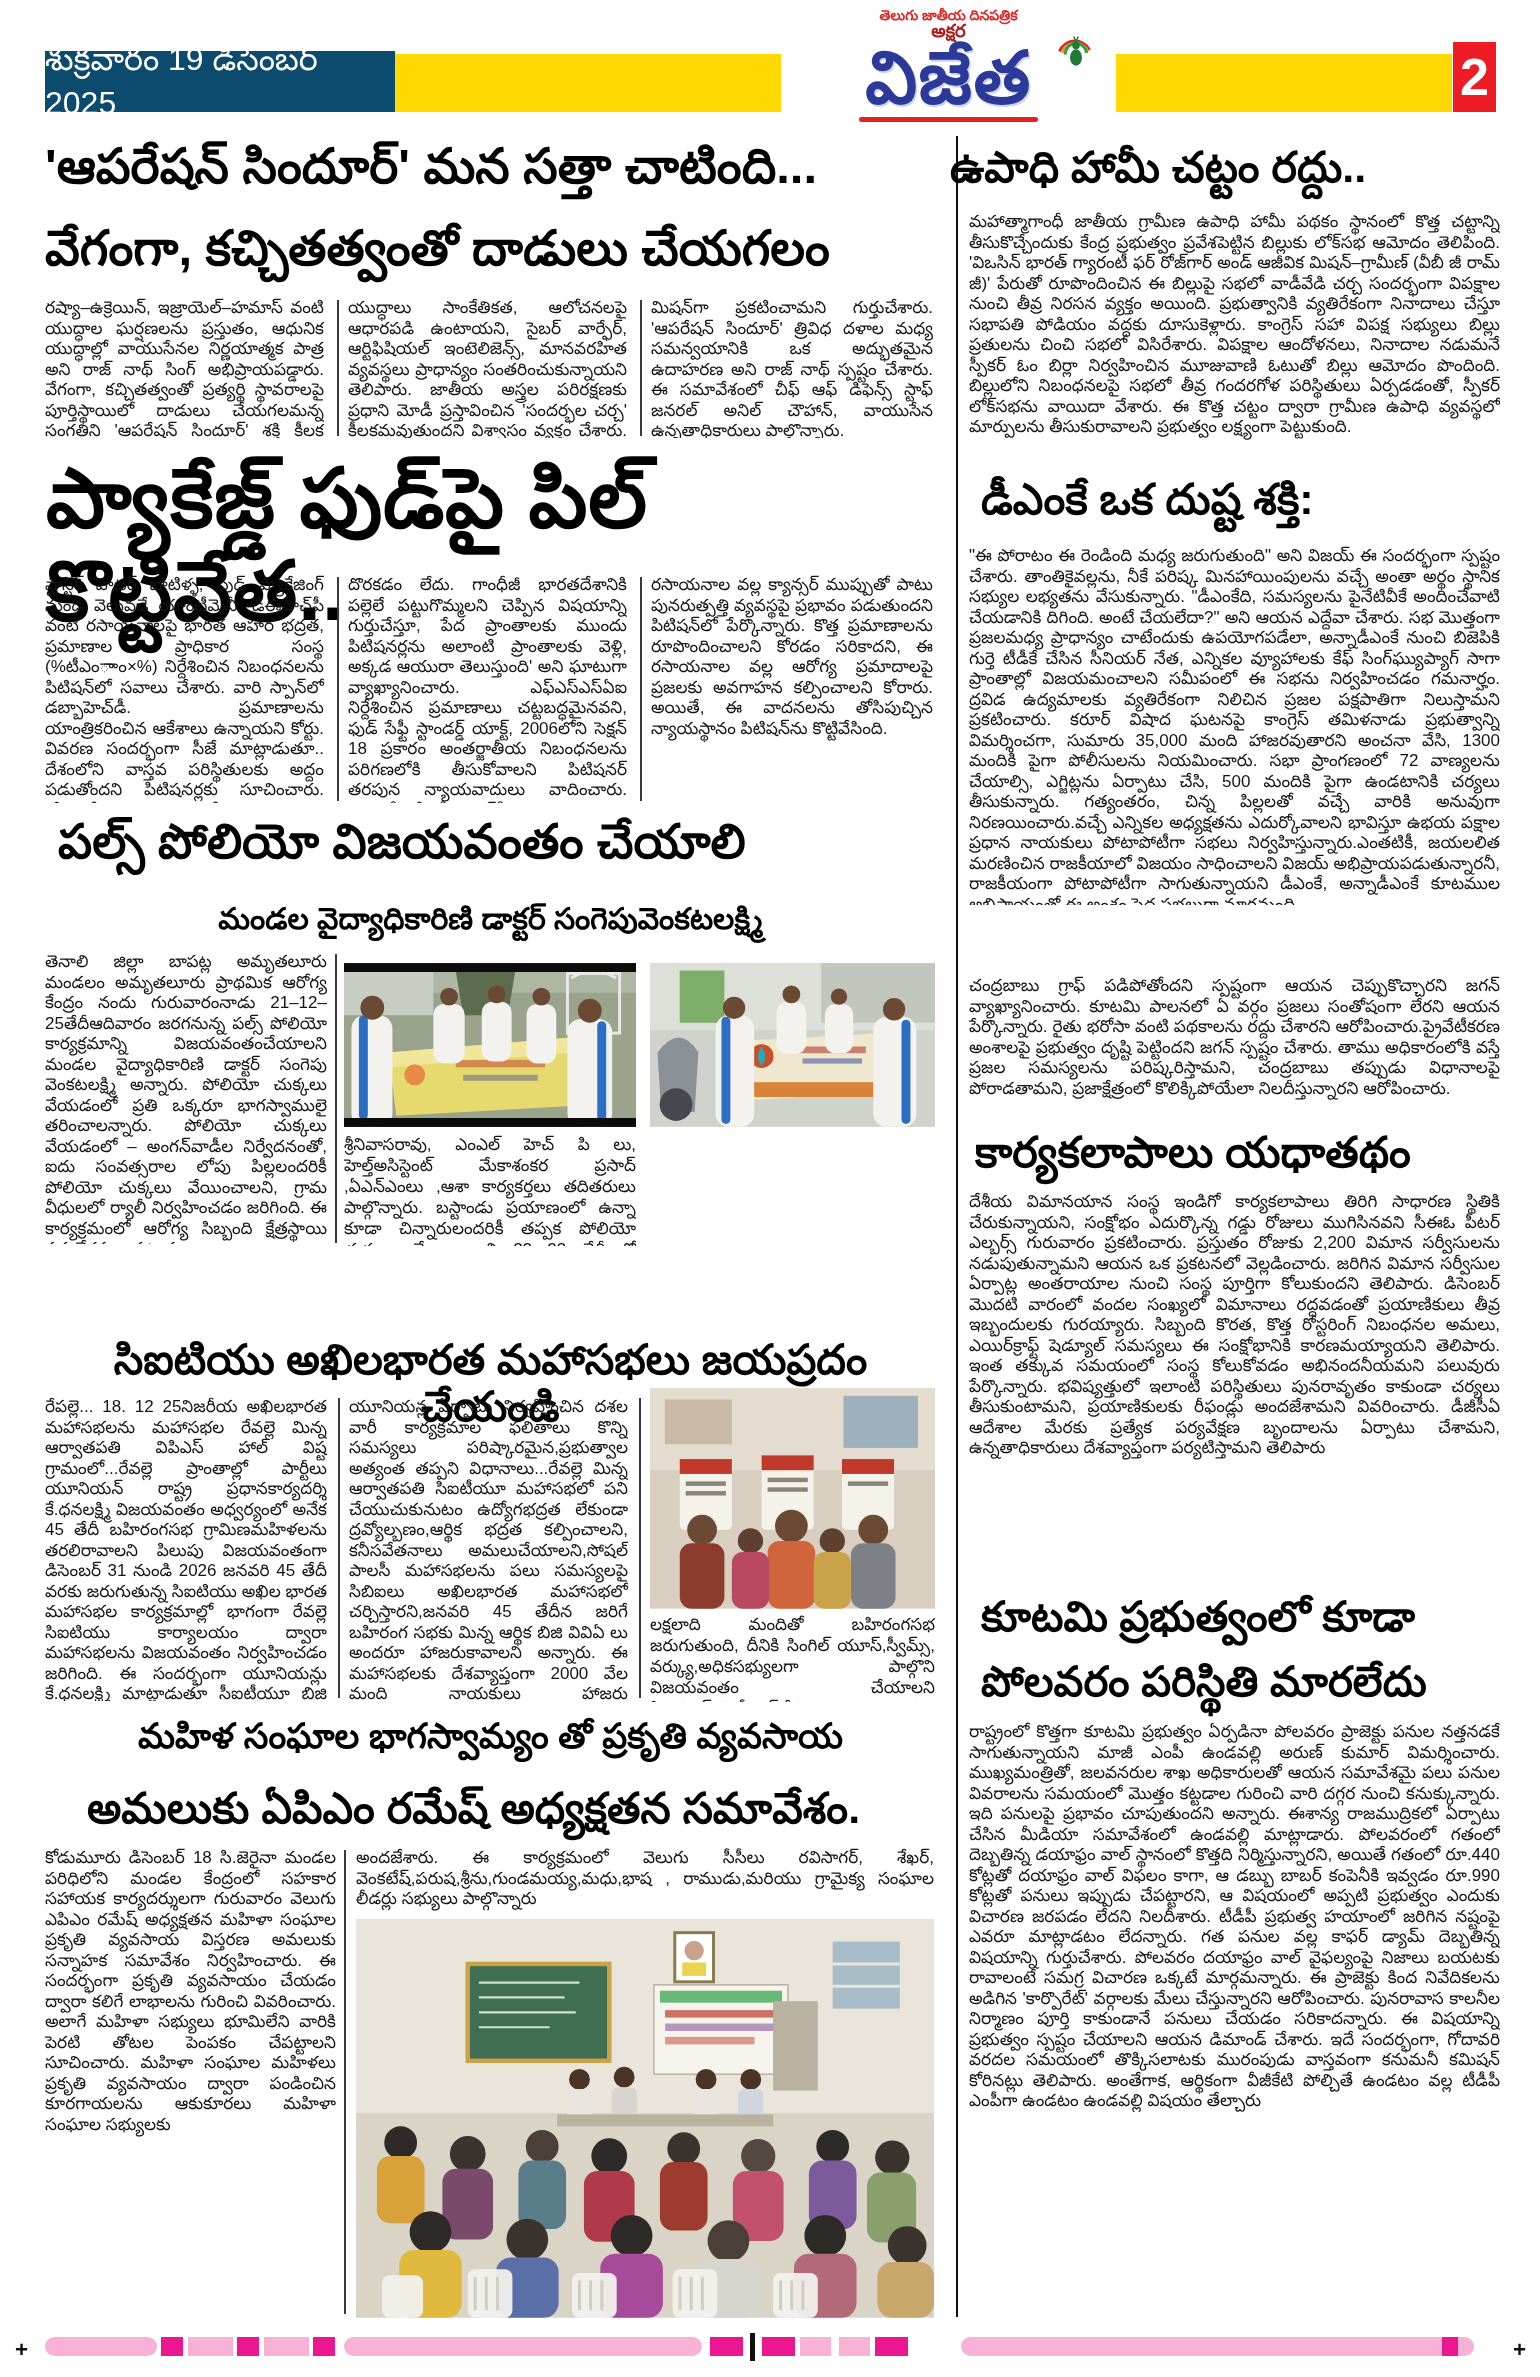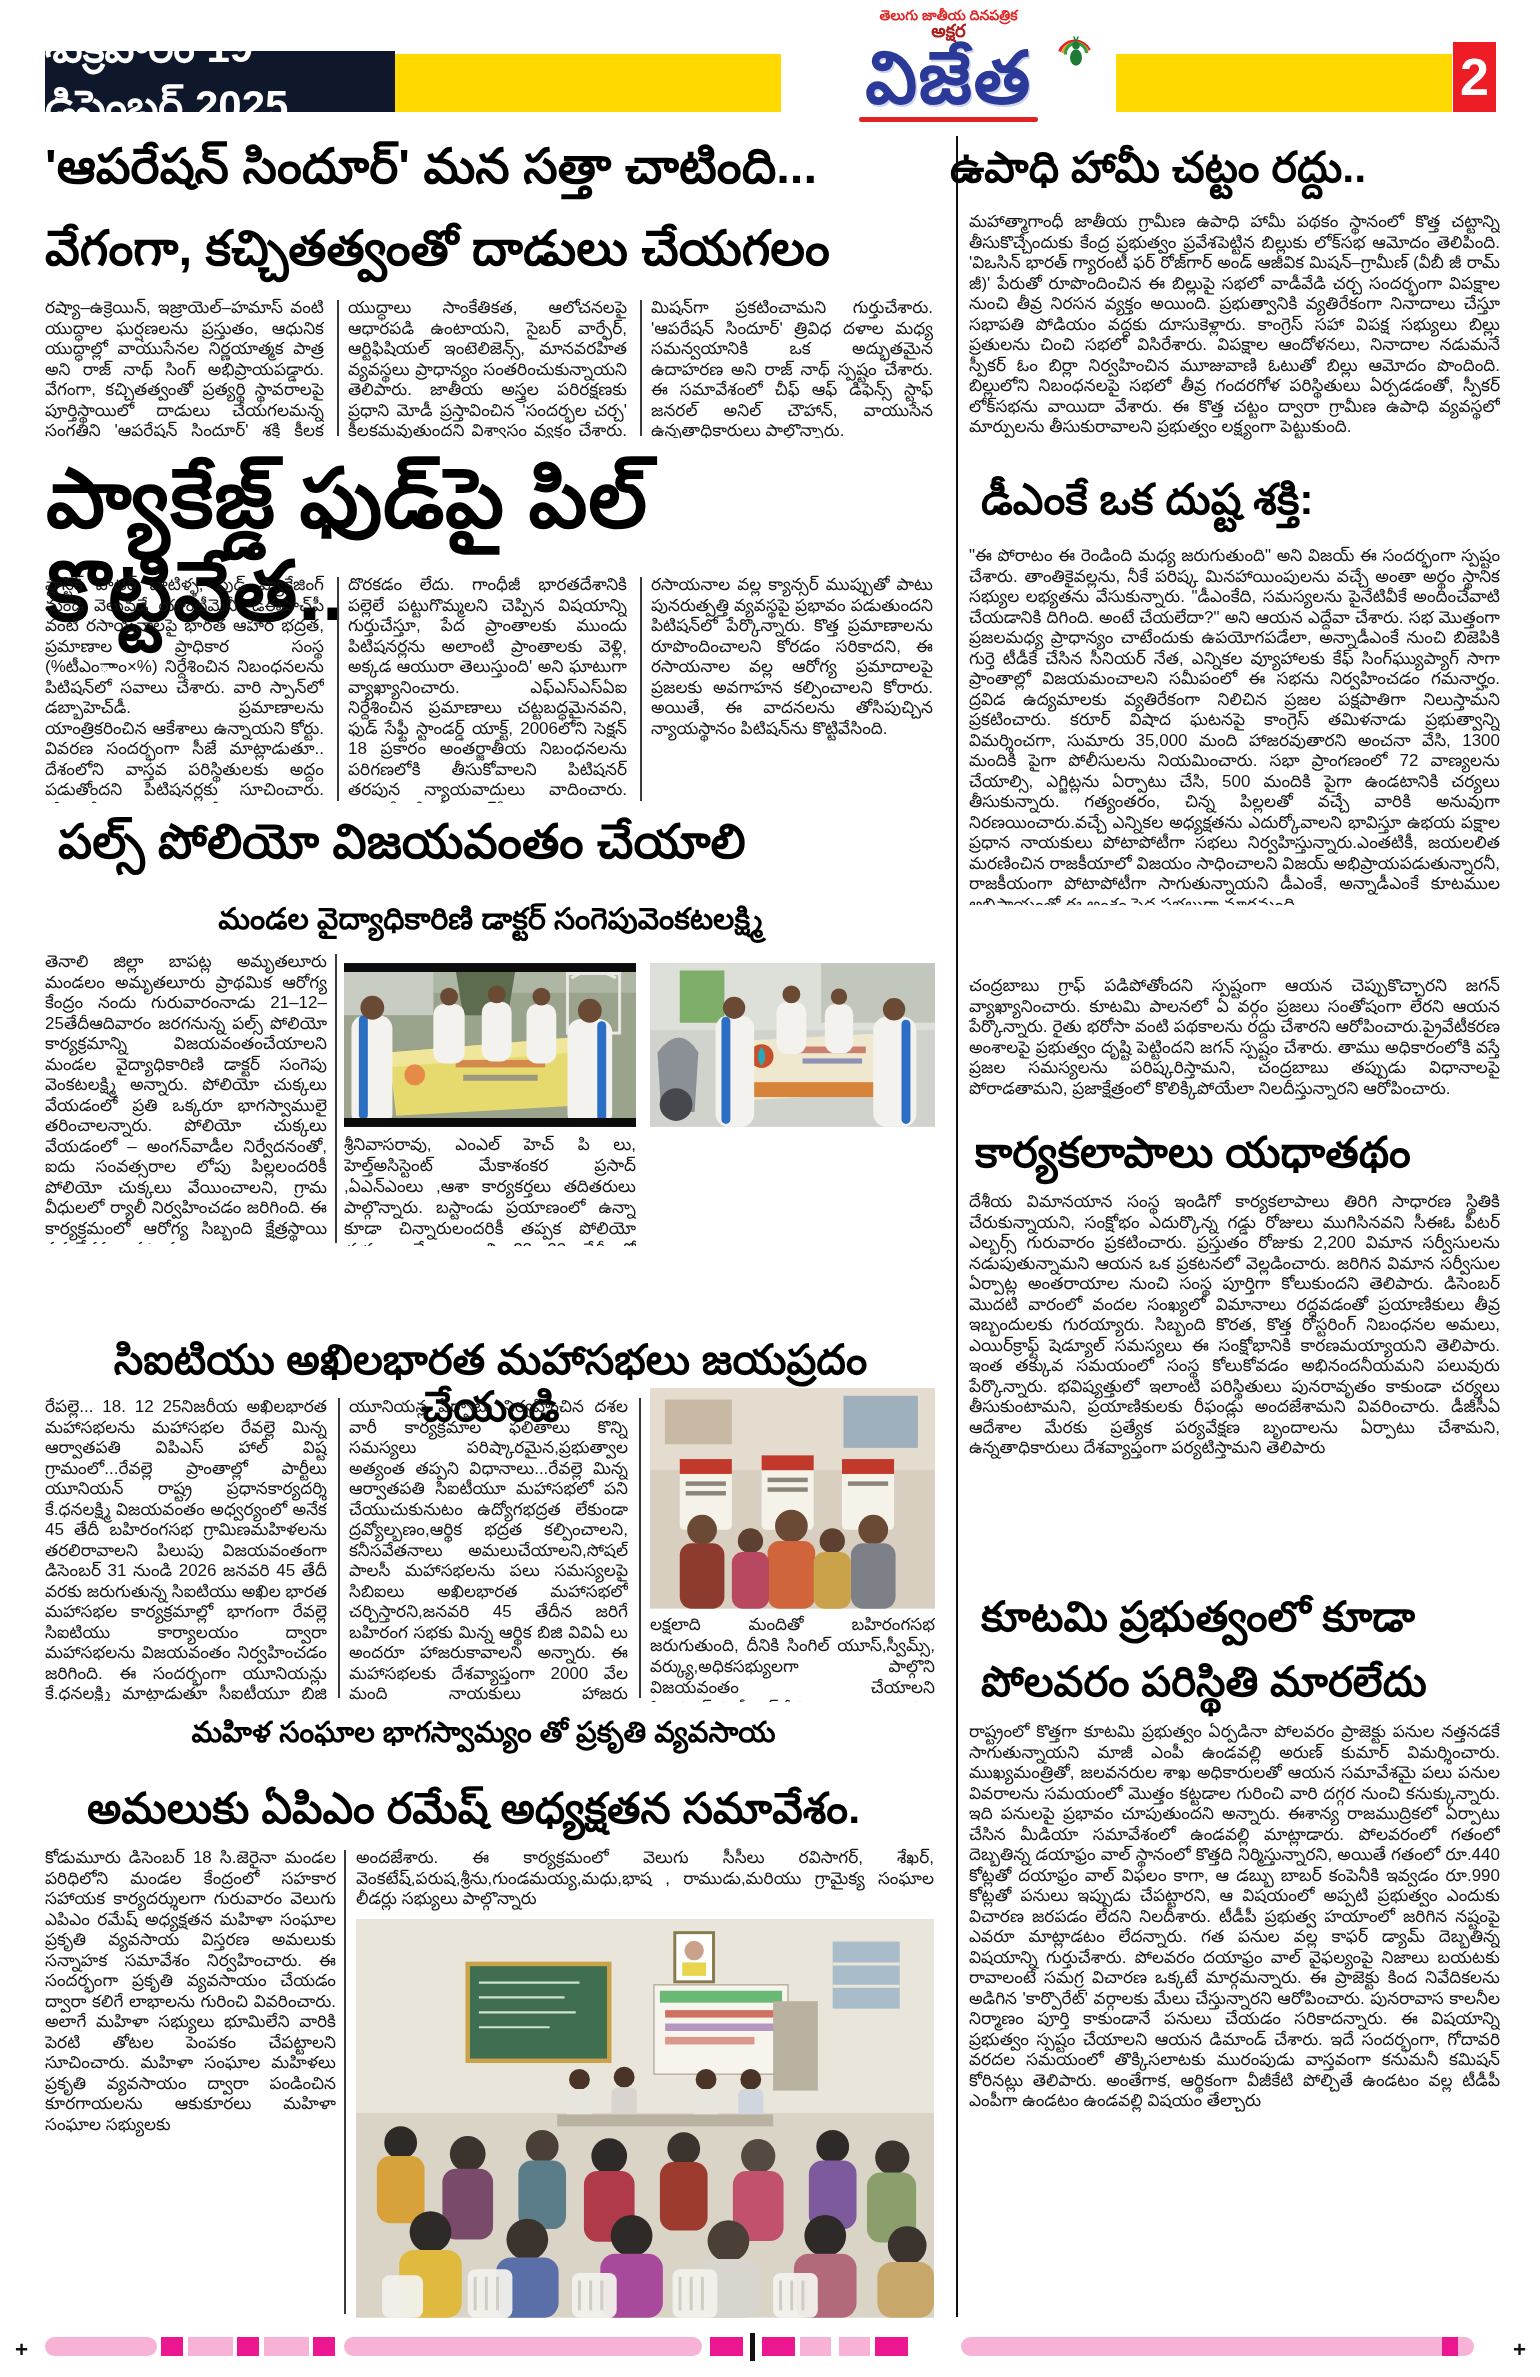--- a/index.html
+++ b/index.html
@@ -1,19 +1,19 @@
 <!DOCTYPE html>
 <html style="font-size:12px"><head>
 <meta charset="utf-8">
 <style>
   html,body{margin:0;padding:0;background:#ffffff;}
   #page{position:relative;width:1541px;height:2377px;background:#fff;overflow:hidden;
         font-family:"Liberation Sans","DejaVu Sans",sans-serif;color:#151515;}
   .abs{position:absolute;}
-  .datebar{background:#0f172a;color:#fff;font-weight:bold;font-size:42px;
+  .datebar{background:#0c4a6e;color:#fff;font-weight:normal;font-size:32px;
            display:flex;align-items:center;justify-content:center;}
   .yellowbar{background:#ffd900;}
   .logobox{background:#fff;display:flex;flex-direction:column;align-items:center;justify-content:flex-start;}
   .logo-tag{color:#e02424;font-size:14px;font-weight:bold;line-height:1.05;}
   .logo-akshara{color:#b01a1a;font-size:18px;font-weight:bold;line-height:1.05;}
   .logo-title{color:#2b3a98;font-size:73px;font-weight:900;line-height:1.0;letter-spacing:1.5px;
               text-shadow:1.5px 1.5px 0 #cdd3ee;}
   .logo-underline{background:#e02424;height:4.5px;width:179px;border-radius:2.2px;margin-top:3px;}
   .pagebox{background:#ee1c24;color:#fff;font-weight:bold;font-size:52px;
            display:flex;align-items:center;justify-content:center;}
@@ -185,21 +185,21 @@
       <circle cx="300" cy="190" r="20" fill="#6b4a35"></circle>
         <rect x="270" y="208" width="60" height="88" rx="16" fill="#7d8087"></rect>
       <circle cx="135" cy="205" r="17" fill="#5d4030"></circle>
         <rect x="110" y="220" width="50" height="76" rx="14" fill="#b8485f"></rect>
       <circle cx="245" cy="205" r="17" fill="#5d4030"></circle>
         <rect x="220" y="220" width="50" height="76" rx="14" fill="#caa24a"></rect>
     </g>
   </svg>
   <div class="abs cap" style="left:650px;top:1614px;width:285px;height:88px;">లక్షలాది మందితో బహిరంగసభ జరుగుతుంది, దీనికి సింగిల్ యూస్,స్వీమ్స్, వర్క్యు,అధికసభ్యులగా పాల్గొని విజయవంతం చేయాలని సినిమాల్.మణీలాల్,రేవల్లె భట్టు ఆర్గనైజర్లు,రేవల్లె మండలం బిజి వివిఏ పాల్గొన్నారు.</div>
 
-  <div class="abs hl hl-c" style="left:38px;top:1716px;width:891px;font-size:29px;">మహిళ సంఘాల భాగస్వామ్యం తో ప్రకృతి వ్యవసాయ</div>
+  <div class="abs hl hl-c" style="left:45px;top:1716px;width:891px;font-size:35px;">మహిళ సంఘాల భాగస్వామ్యం తో ప్రకృతి వ్యవసాయ</div>
   <div class="abs hl hl-c" style="left:28px;top:1784px;width:891px;font-size:43px;">అమలుకు ఏపిఎం రమేష్ అధ్యక్షతన సమావేశం.</div>
 
   <div class="abs body-txt" style="left:45px;top:1848px;width:291px;height:468px;">కోడుమూరు డిసెంబర్ 18 సి.జెరైనా మండల పరిధిలోని మండల కేంద్రంలో సహకార సహాయక కార్యదర్శులగా గురువారం వెలుగు ఎపిఎం రమేష్ అధ్యక్షతన మహిళా సంఘాల ప్రకృతి వ్యవసాయ విస్తరణ అమలుకు సన్నాహక సమావేశం నిర్వహించారు. ఈ సందర్భంగా ప్రకృతి వ్యవసాయం చేయడం ద్వారా కలిగే లాభాలను గురించి వివరించారు. అలాగే మహిళా సభ్యులు భూమిలేని వారికి పెరటి తోటల పెంపకం చేపట్టాలని సూచించారు. మహిళా సంఘాల మహిళలు ప్రకృతి వ్యవసాయం ద్వారా పండించిన కూరగాయలను ఆకుకూరలు మహిళా సంఘాల సభ్యులకు</div>
   <div class="abs vrule" style="left:344px;top:1850px;height:464px;"></div>
   <div class="abs body-txt" style="left:356px;top:1848px;width:578px;height:64px;">అందజేశారు. ఈ కార్యక్రమంలో వెలుగు సీసీలు రవిసాగర్, శేఖర్, వెంకటేష్,పరుష,శ్రీను,గుండమయ్య,మధు,భాష , రాముడు,మరియు గ్రామైక్య సంఘాల లీడర్లు సభ్యులు పాల్గొన్నారు</div>
 
   <svg class="abs photo" style="left:356px;top:1919px;" width="578" height="399" viewBox="0 0 776 535">
     <rect width="776" height="535" fill="#d9d4c6"></rect>
     <rect x="0" y="0" width="776" height="260" fill="#e9e5da"></rect>
     <rect x="150" y="60" width="190" height="130" fill="#3f6f50" stroke="#caa24a" stroke-width="6"></rect>

